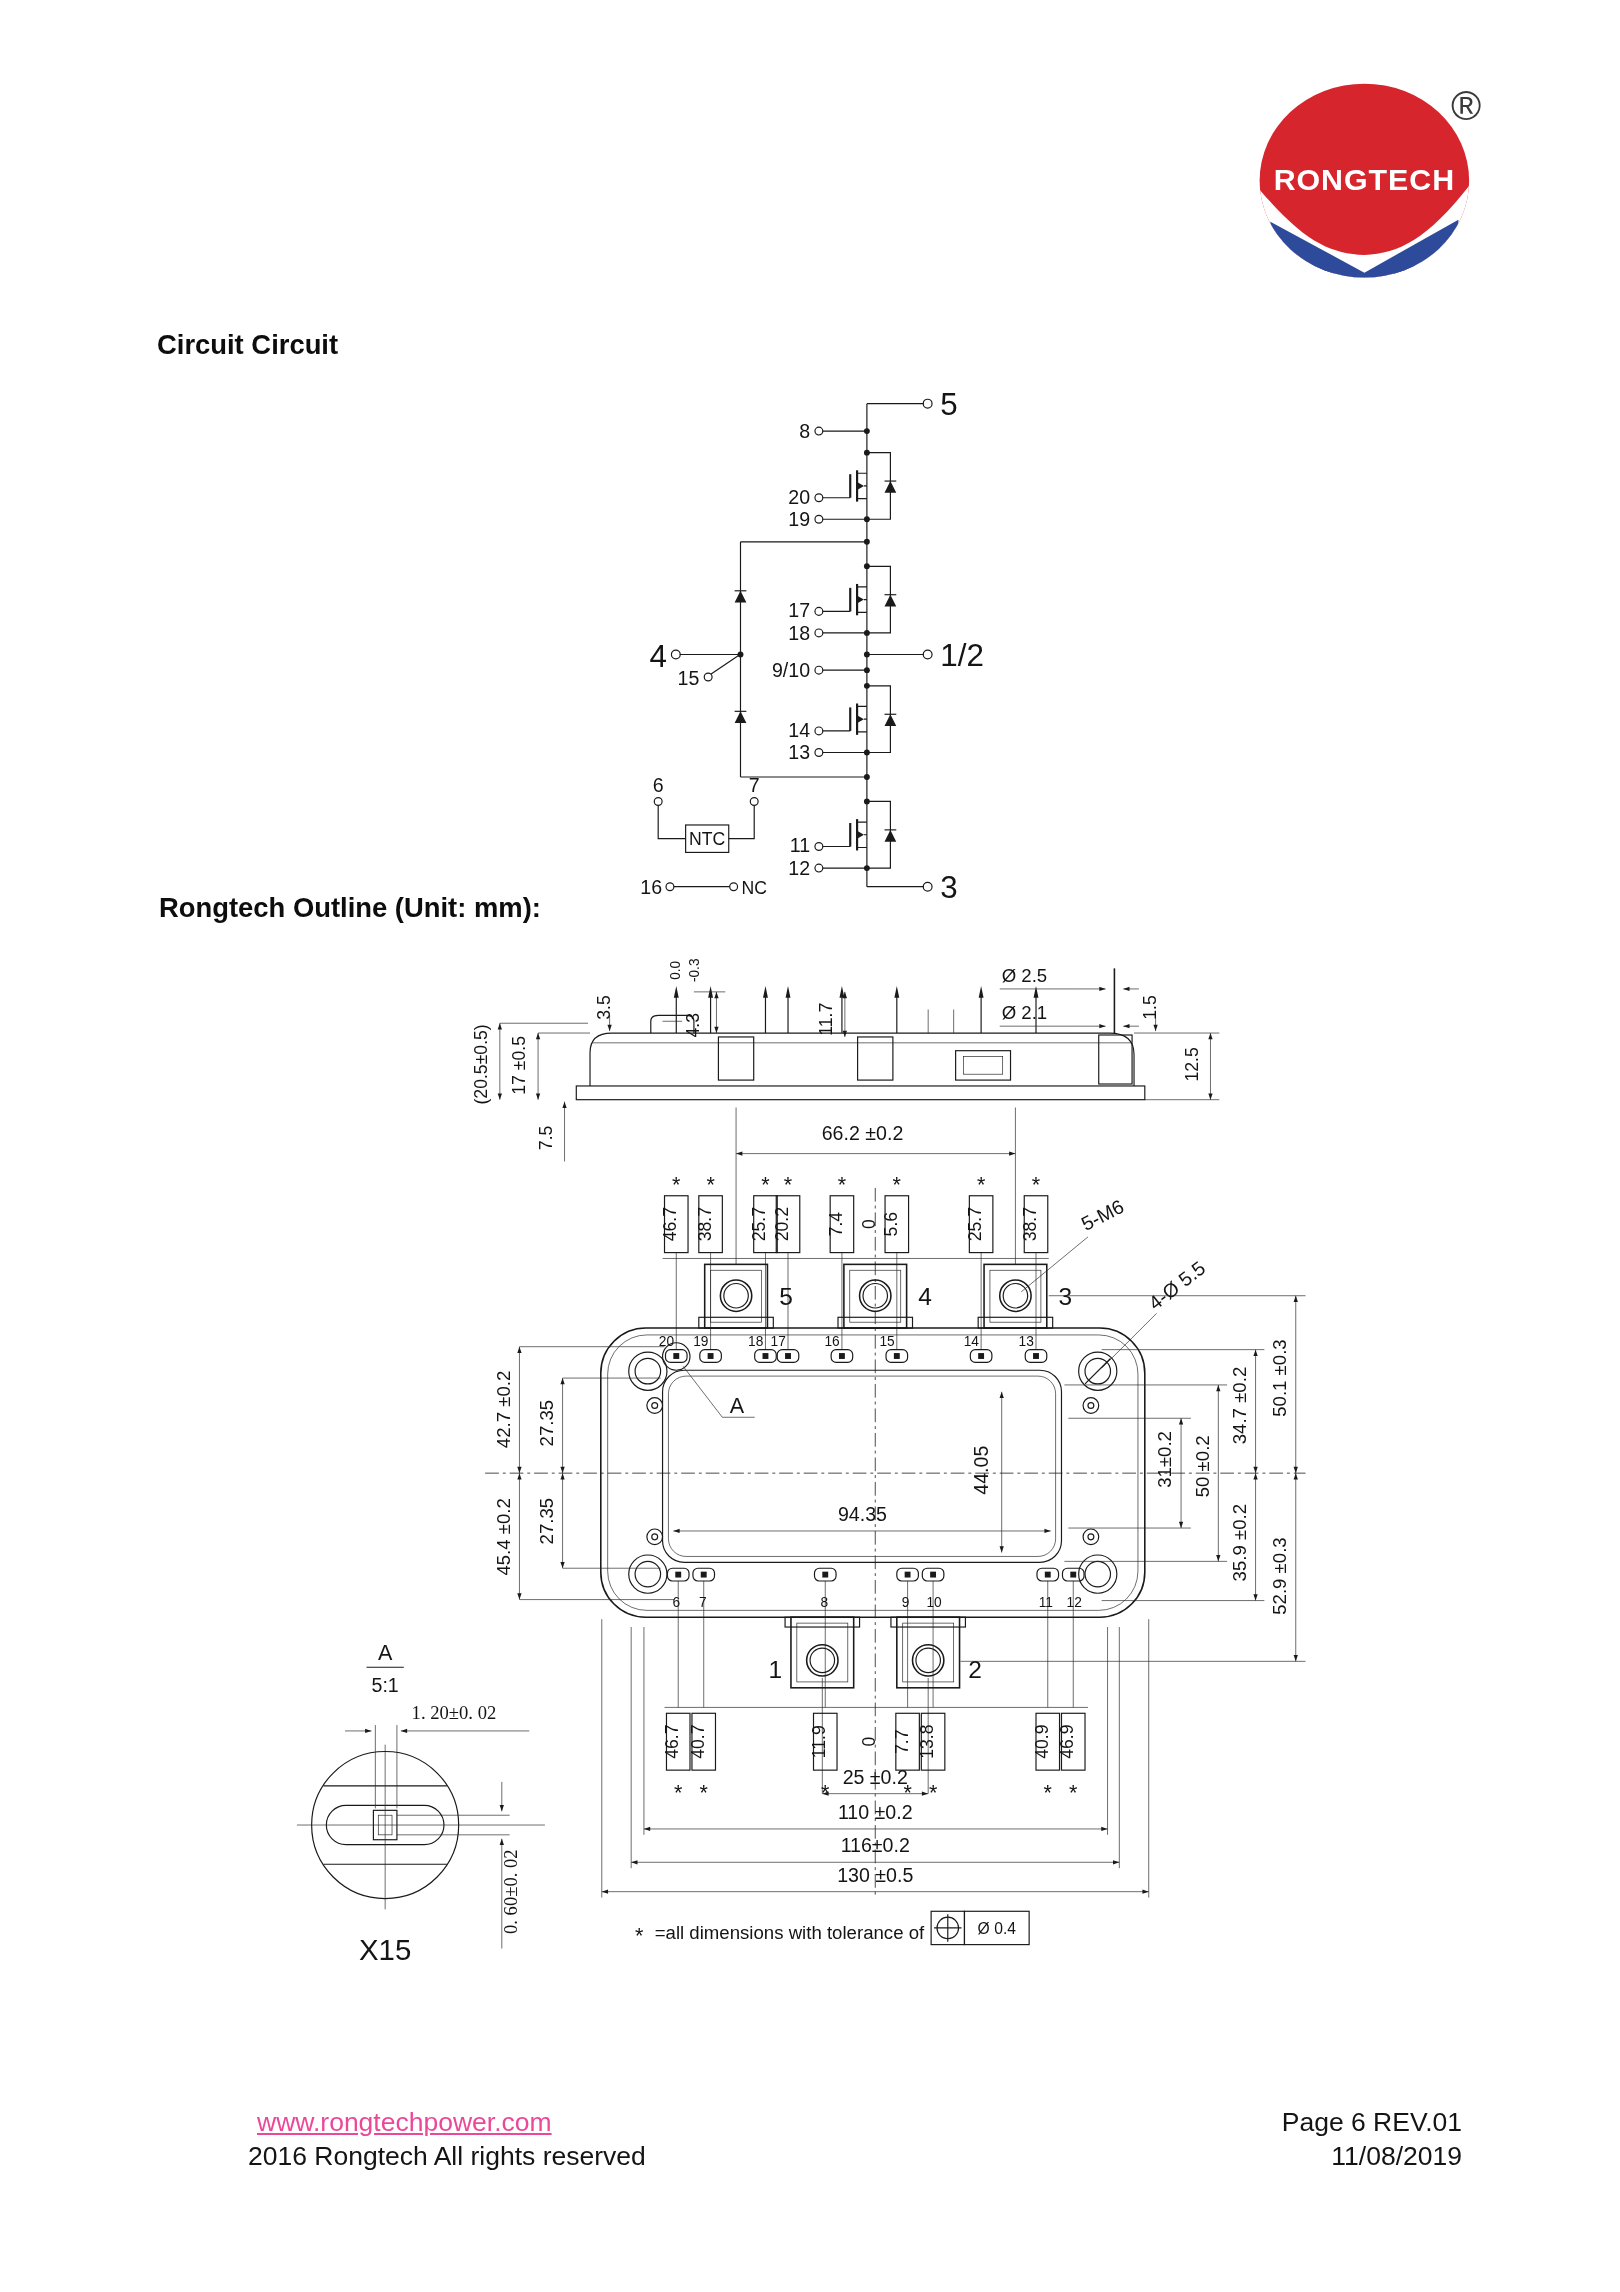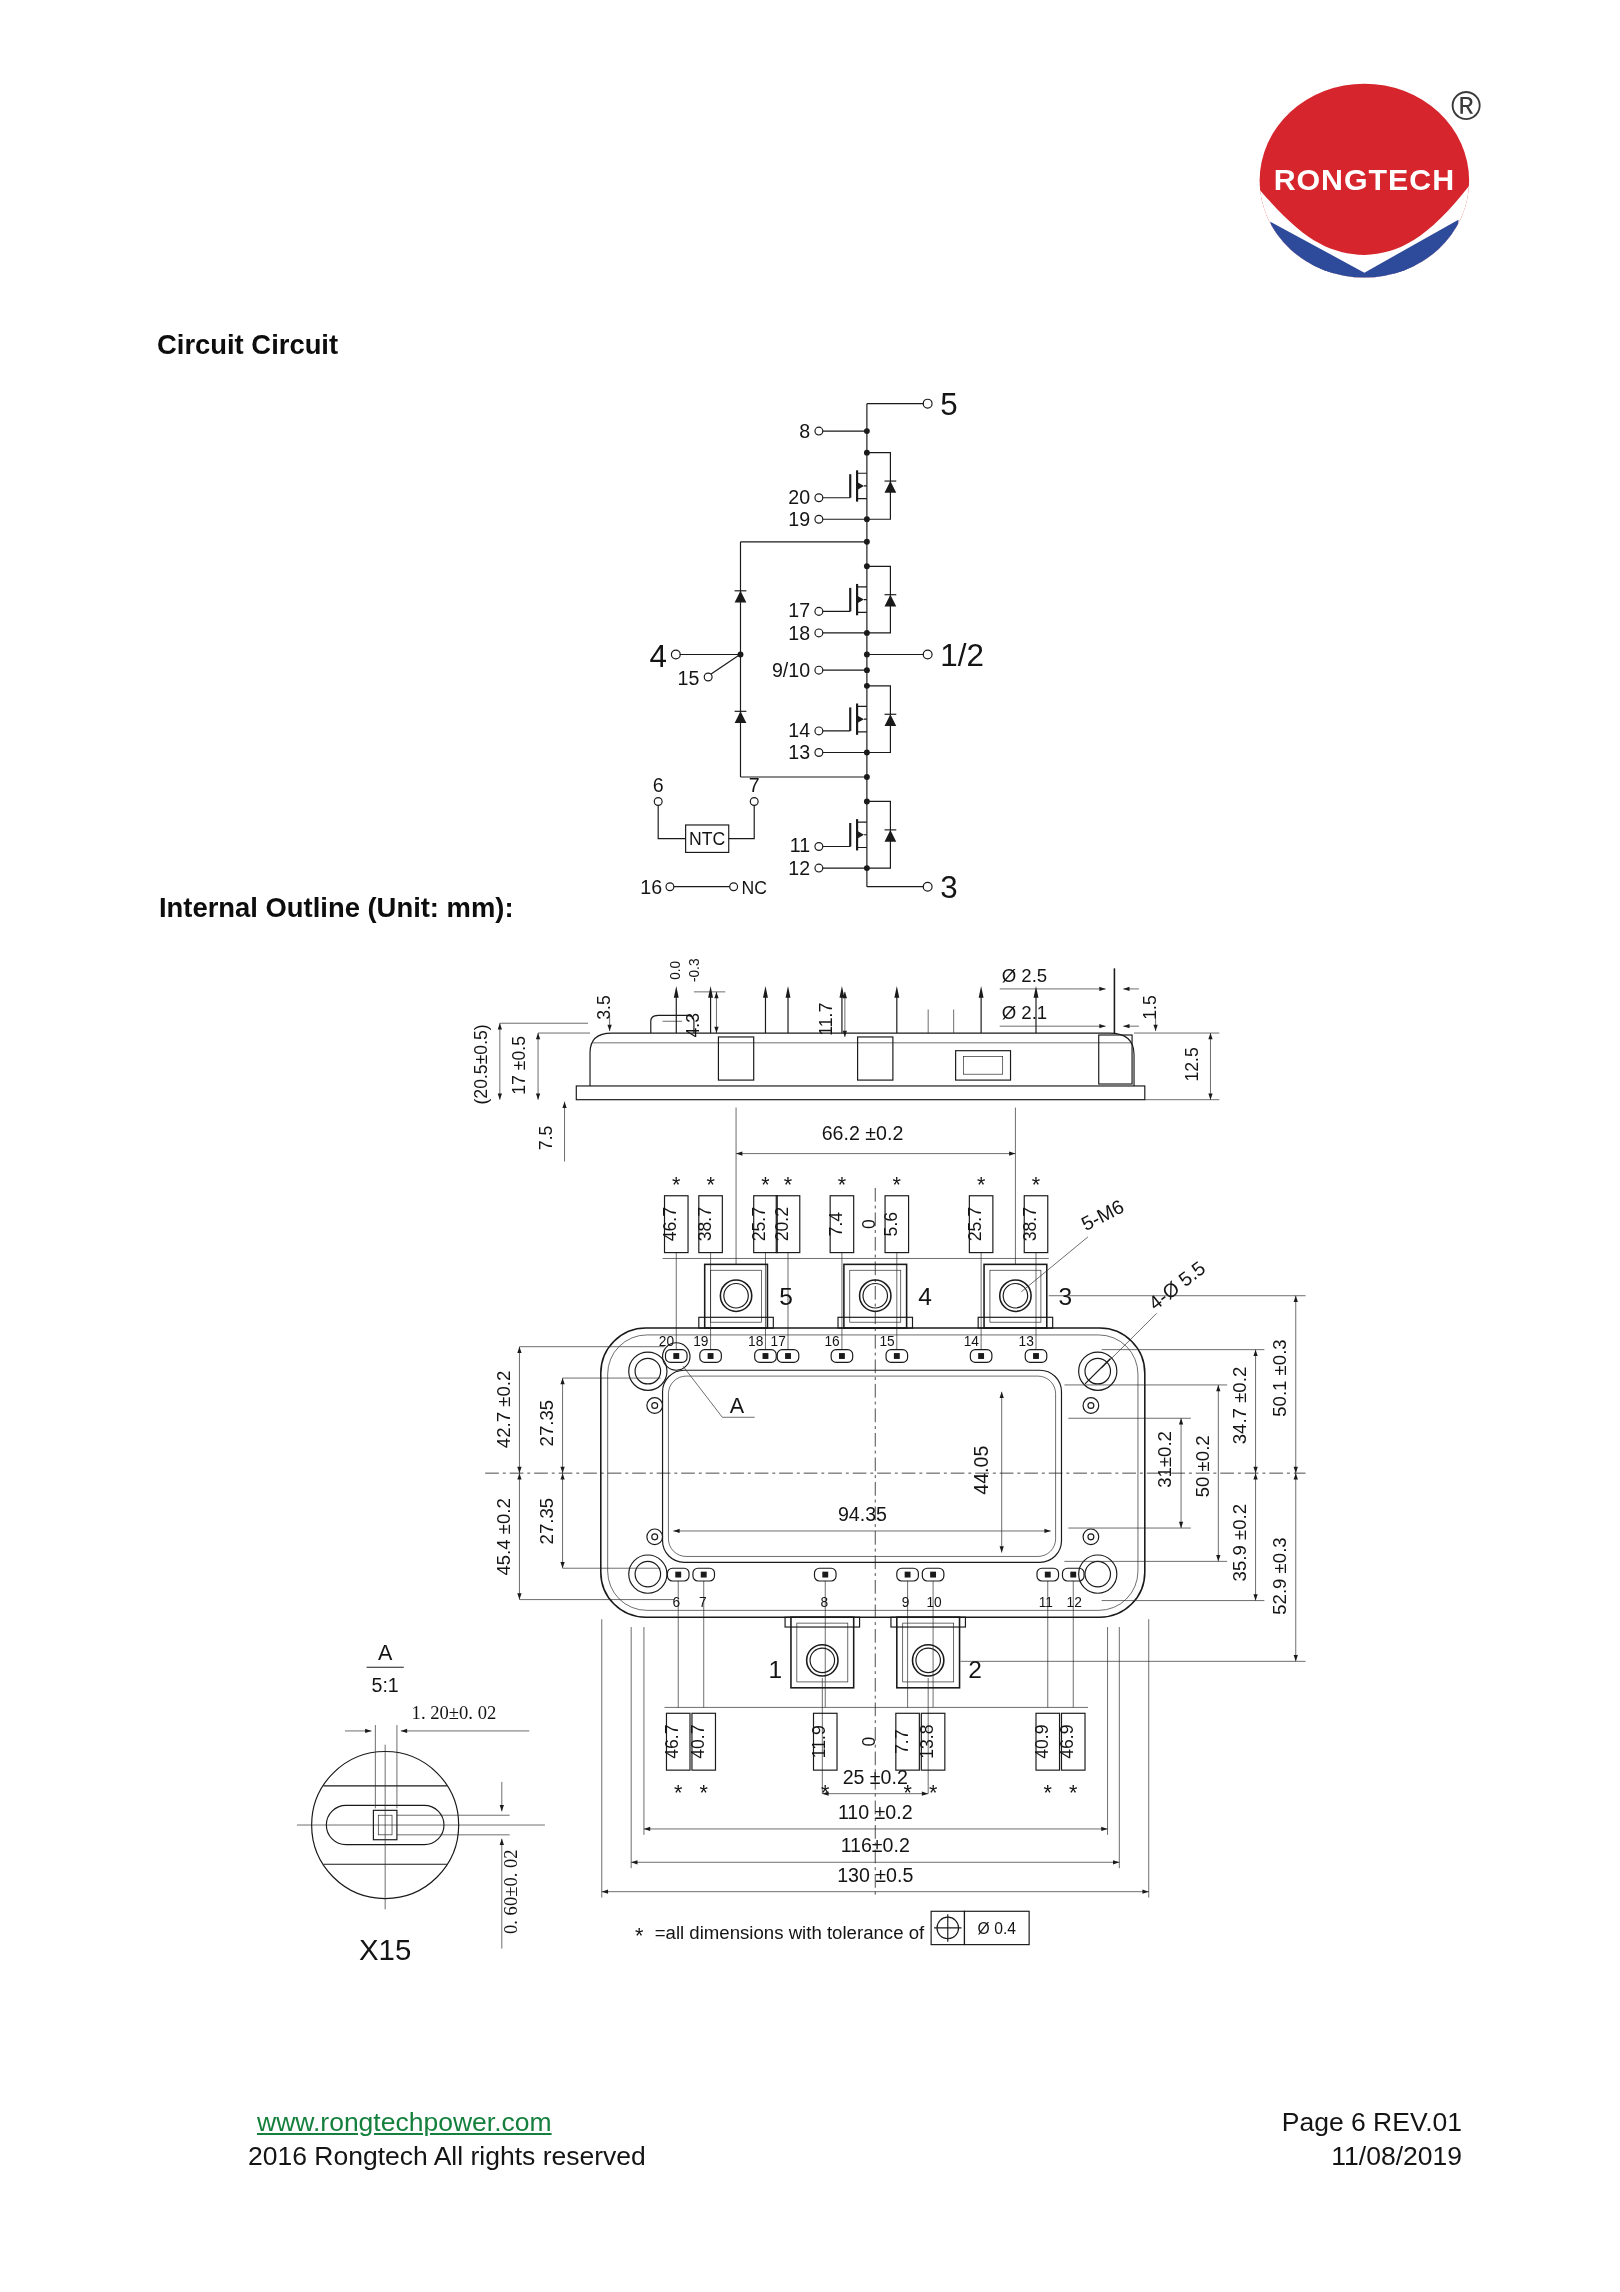--- a/index.html
+++ b/index.html
@@ -1,20 +1,20 @@
 <!DOCTYPE html>
 <html><head>
 <meta charset="utf-8">
 <style>
   html,body{margin:0;padding:0;background:#fff;}
   .page{position:relative;width:1620px;height:2293px;background:#ffffff;overflow:hidden;
         font-family:"Liberation Sans",sans-serif;color:#111;}
   .h1{position:absolute;font-size:27.4px;font-weight:bold;color:#0d0d0d;white-space:nowrap;}
   .ftext{position:absolute;font-size:26.5px;color:#141414;white-space:nowrap;text-align:right;}
-  .flink{position:absolute;font-size:26.5px;color:#15803d;text-decoration:underline;white-space:nowrap;cursor:pointer;}
+  .flink{position:absolute;font-size:26.5px;color:#ec4899;text-decoration:underline;white-space:nowrap;cursor:pointer;}
   svg{position:absolute;overflow:visible;}
   svg text{font-family:"Liberation Sans",sans-serif;fill:#141414;}
   .ln{fill:none;stroke:#1a1a1a;stroke-width:1.2;}
   .l2{fill:none;stroke:#1a1a1a;stroke-width:2.2;}
   .l15{fill:none;stroke:#1a1a1a;stroke-width:1.6;}
   .lt{fill:none;stroke:#2a2a2a;stroke-width:0.7;}
   .fl{fill:#1a1a1a;stroke:none;}
   .cl{fill:none;stroke:#1a1a1a;stroke-width:0.8;stroke-dasharray:14 4 3 4;}
   .t14{font-size:14px}.t16{font-size:16px}.t18{font-size:18px}.t19{font-size:19px}
   .t20{font-size:20px}.t22{font-size:22px}.t25{font-size:25px}.t32{font-size:32px}.t30{font-size:30px}
@@ -38,21 +38,21 @@
         <path d="M1284,192 C1330,246 1356,258 1392,260 C1428,258 1456,244 1500,188 L1500,292 L1284,292 Z" fill="#ffffff"></path>
         <path d="M1296,226 L1392,278 L1488,224 L1488,252 L1392,308 L1296,254 Z" fill="#2e4b9b"></path>
         <path d="M1330,262 L1392,296 L1454,260 L1392,322 Z" fill="#2e4b9b"></path>
       </g>
       <text class="mid" x="1392" y="194" style="font-size:31px;font-weight:bold;fill:#ffffff;letter-spacing:1px">RONGTECH</text>
       <text class="mid" x="1496" y="122" style="font-size:42px;fill:#3a3a3a">®</text>
     </g>
   </svg>
 
   <div class="h1" style="left:157px;top:329px">Circuit Circuit</div>
-  <div class="h1" style="left:159px;top:892px">Internal Outline (Unit: mm):</div>
+  <div class="h1" style="left:159px;top:892px">Rongtech Outline (Unit: mm):</div>
 
   <svg style="left:617px;top:387px" width="392" height="534" viewBox="630 395 400 545">
     <defs>
       <g id="mosfet">
         <path class="l2" d="M-17,-12 V12"></path>
         <path class="l2" d="M-10,-16 V16"></path>
         <path class="ln" d="M-10,-13 H0 M-10,13 H0 M-3,0 H0"></path>
         <path class="fl" d="M-10,-4 L-3,0 L-10,4 Z"></path>
       </g>
       <g id="fwd">

